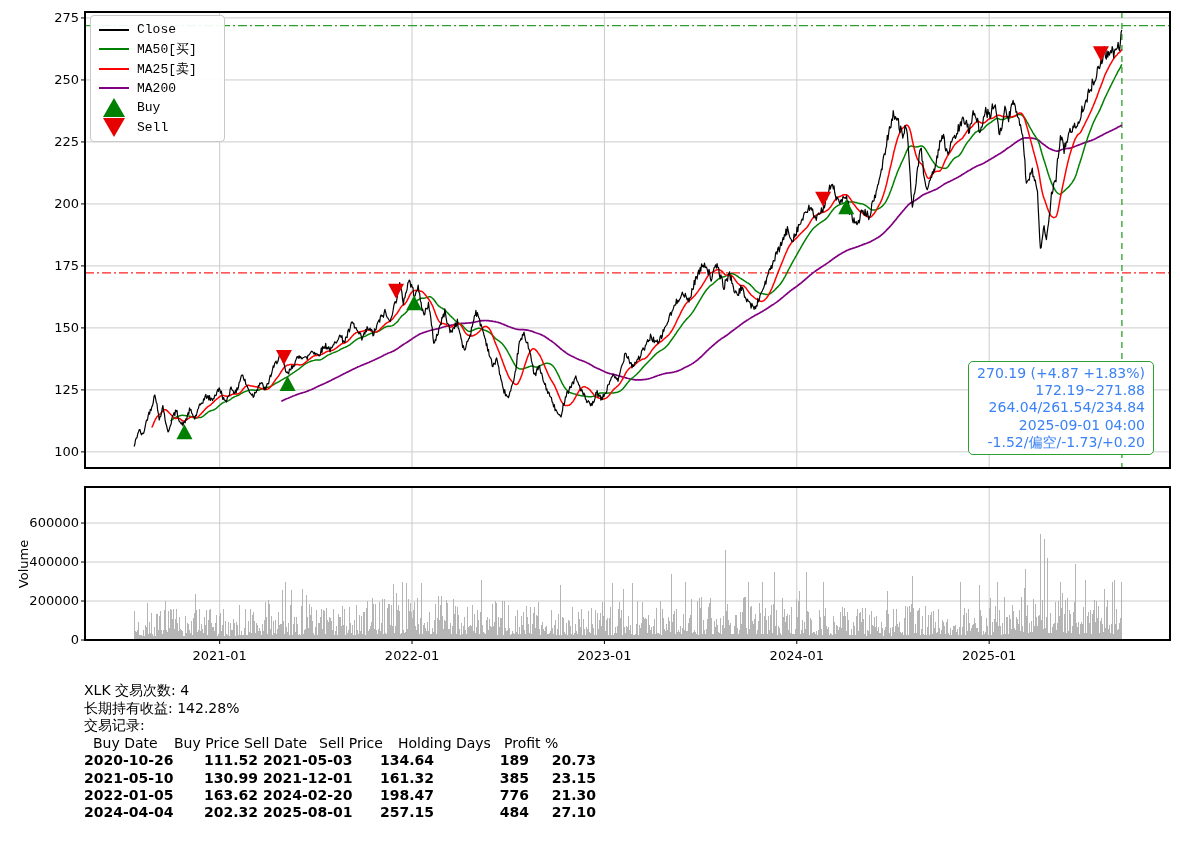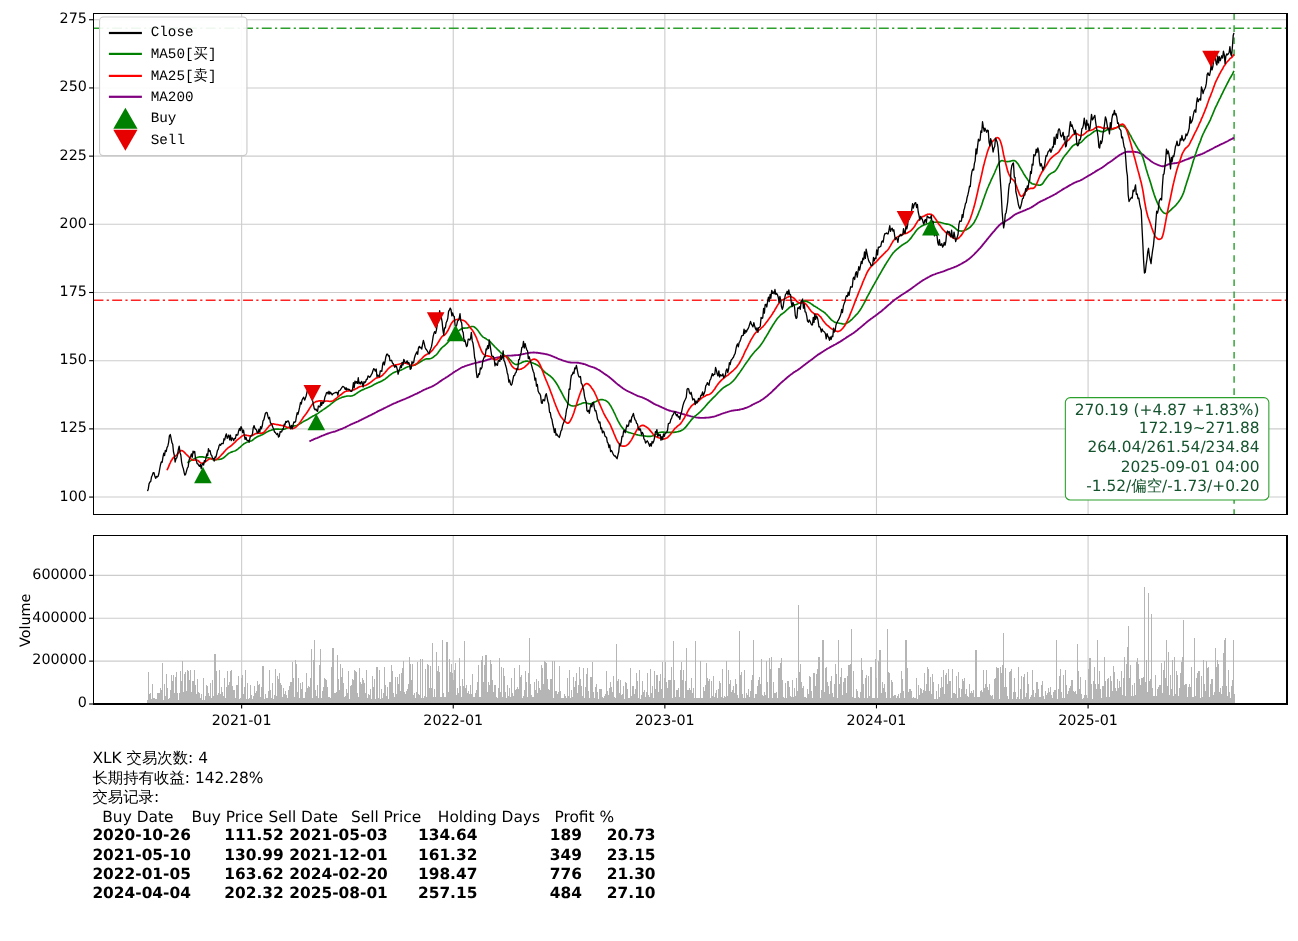--- a/index.html
+++ b/index.html
@@ -17,21 +17,21 @@
   .legend-item{display:flex;align-items:center;height:19.5px;font-family:Liberation Mono, monospace;}
   .legend-sample{width:32px;display:flex;justify-content:center;align-items:center;height:100%;}
   .legend-line{width:30px;height:0;border-top:2px solid #000;}
   .legend-label{margin-left:7px;font-size:13px;white-space:nowrap;}
   .tri-up{width:0;height:0;border-left:11px solid transparent;border-right:11px solid transparent;
     border-bottom:19px solid #008000;}
   .tri-down{width:0;height:0;border-left:11px solid transparent;border-right:11px solid transparent;
     border-top:19px solid #e60000;}
   
   #annot{position:absolute;right:26px;top:361px;background:#ffffff;border:1.5px solid #2ca02c;
-    border-radius:5px;padding:3px 8px;text-align:right;color:#14532d;font-size:14px;line-height:17.2px;
+    border-radius:5px;padding:3px 8px;text-align:right;color:#3b82f6;font-size:14px;line-height:17.2px;
     white-space:nowrap;}
   
   #stats{position:absolute;left:84px;top:682px;font-size:14px;line-height:17.6px;}
   #trade-header{position:relative;height:17.6px;}
   #trade-header span{position:absolute;white-space:nowrap;}
   table#trades{border-collapse:collapse;font-size:14px;line-height:17.2px;font-weight:bold;}
   #trades td{padding:0;white-space:nowrap;}
   #trades td.c1{width:115px;text-align:left;}
   #trades td.c2{width:59px;text-align:right;}
   #trades td.c3{width:110px;text-align:left;padding-left:5px;}
@@ -1526,21 +1526,21 @@
             <td class="c3">2021-05-03</td>
             <td class="c4">134.64</td>
             <td class="c5">189</td>
             <td class="c6">20.73</td>
           </tr>
           <tr>
             <td class="c1">2021-05-10</td>
             <td class="c2">130.99</td>
             <td class="c3">2021-12-01</td>
             <td class="c4">161.32</td>
-            <td class="c5">349</td>
+            <td class="c5">385</td>
             <td class="c6">23.15</td>
           </tr>
           <tr>
             <td class="c1">2022-01-05</td>
             <td class="c2">163.62</td>
             <td class="c3">2024-02-20</td>
             <td class="c4">198.47</td>
             <td class="c5">776</td>
             <td class="c6">21.30</td>
           </tr>

